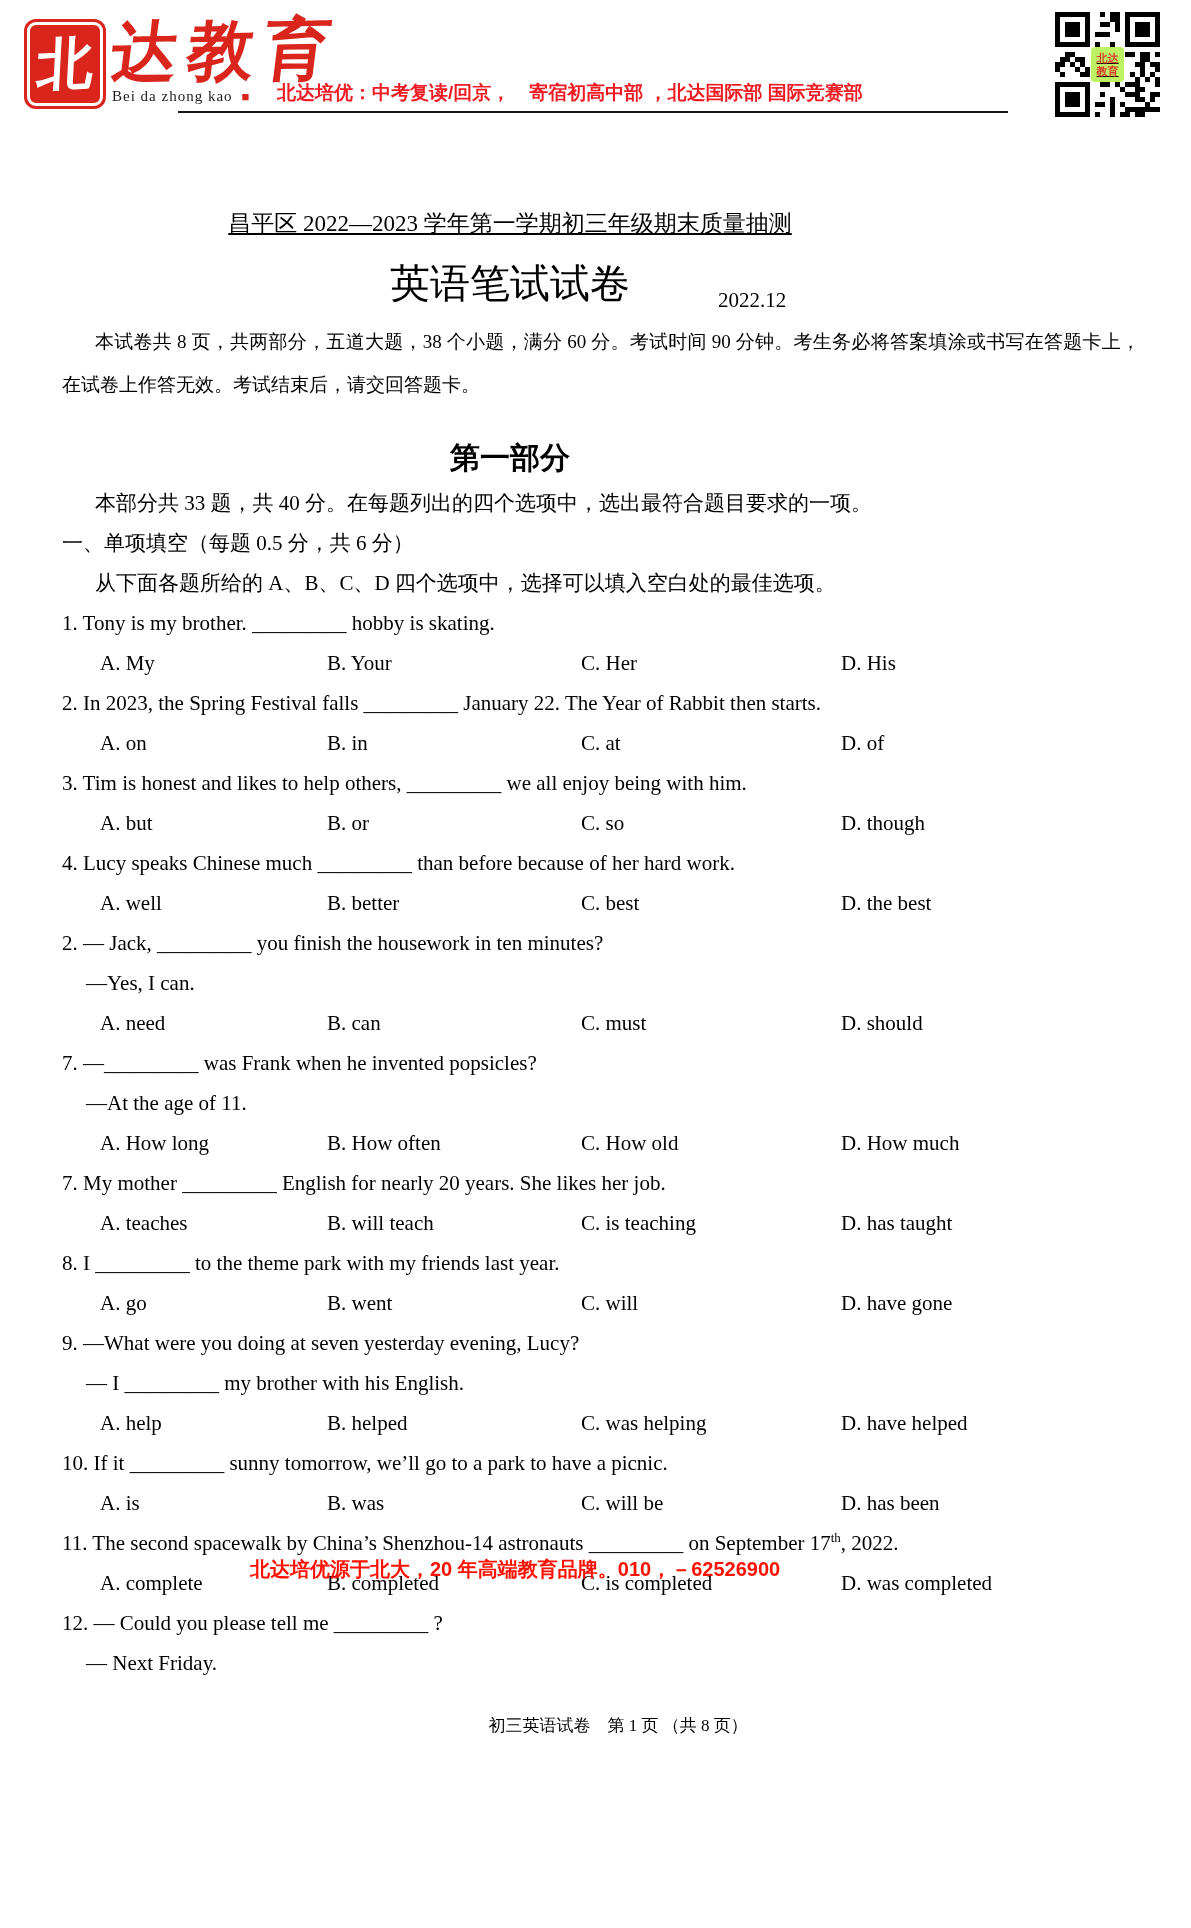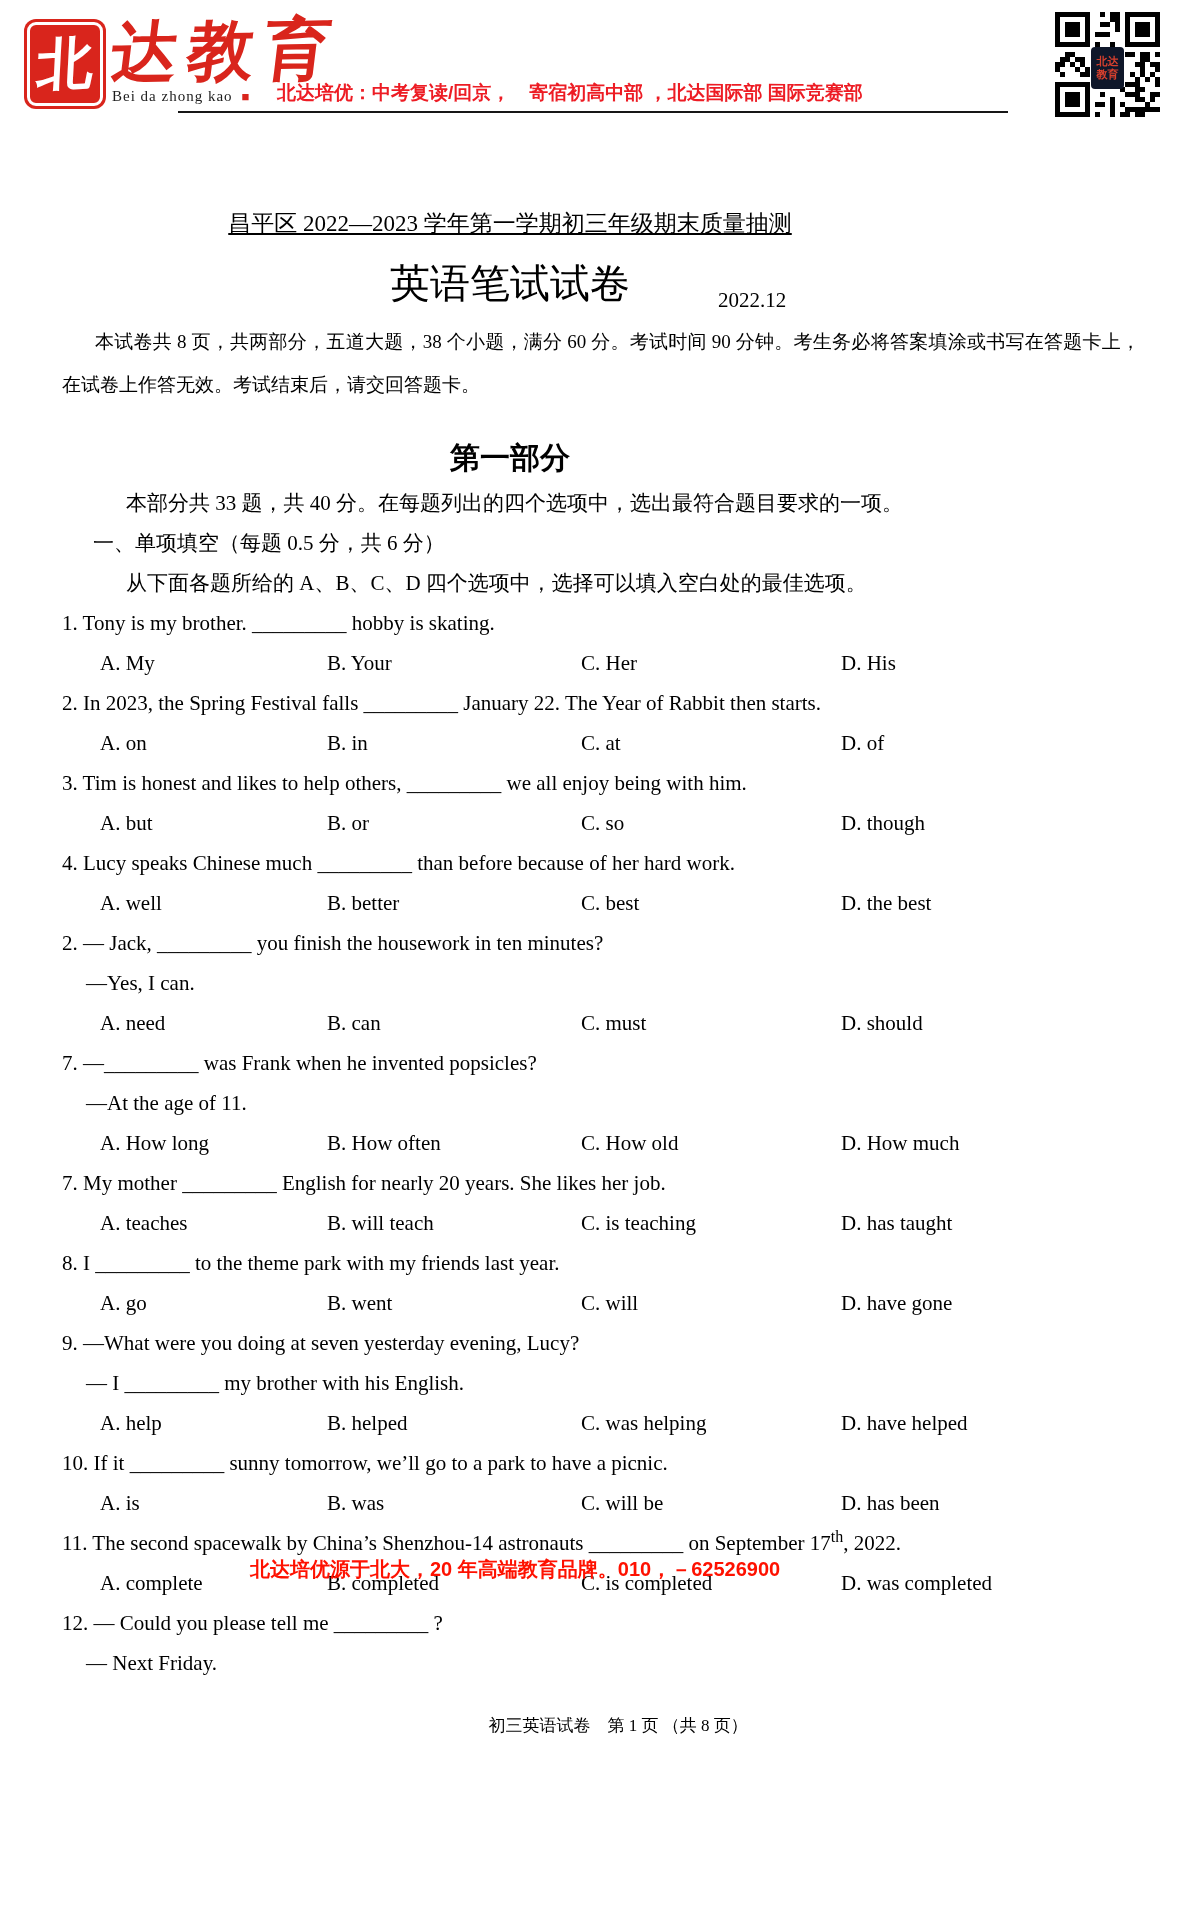--- a/index.html
+++ b/index.html
@@ -43,47 +43,47 @@
     left: 277px; top: 80px;
     font-family: "Liberation Sans", "DejaVu Sans", sans-serif;
     font-size: 19px; font-weight: 700;
     color: var(--slogan-red, #ed1c24);
     white-space: nowrap;
   }
   .divider { left: 178px; top: 111px; width: 830px; height: 2px; background: #161616; }
   .qr { left: 1055px; top: 12px; width: 105px; height: 105px; }
   .qr svg { display: block; }
   .qr-badge {
-    position: absolute; left: 36px; top: 35px; width: 33px; height: 42px;
-    background: #0f172a; border-radius: 4px; z-index: 2;
-    display: flex; flex-direction: column; align-items: center; justify-content: center;
+    position: absolute; left: 36px; top: 35px; width: 33px; height: 35px;
+    background: #bef264; border-radius: 4px; z-index: 2;
+    display: flex; flex-direction: column; align-items: center; justify-content: center; text-decoration: underline;
   }
   .qr-badge div {
     color: #d8402e; font-size: 11px; line-height: 13px; font-weight: 700;
     white-space: nowrap;
   }
 
   
   .title1 { left: 0; top: 208px; width: 1020px; text-align: center; font-size: 23px; white-space: nowrap; text-decoration: underline; }
   .title2 { left: 0; top: 256px; width: 1020px; text-align: center; font-size: 40px; white-space: nowrap; }
   .date   { left: 718px; top: 288px; font-size: 21px; }
   .notice { left: 62px; top: 320px; width: 1078px; font-size: 19px; line-height: 43px; text-indent: 33px; text-align: justify; }
   .p1head { left: 0; top: 438px; width: 1020px; text-align: center; font-size: 30px; font-weight: 700; }
 
-  .line40 { height: 40px; line-height: 40px; font-size: 21px; white-space: nowrap; margin-left: 31px; }
+  .line40 { height: 40px; line-height: 40px; font-size: 21px; white-space: nowrap; }
   .desc   { left: 62px; top: 483px; width: 1080px; text-indent: 33px; }
   .sect   { left: 62px; top: 523px; width: 1080px; }
   .sinstr { left: 62px; top: 563px; width: 1080px; text-indent: 33px; }
 
   
   .questions { left: 62px; top: 603px; width: 1085px; }
   .qline { height: 40px; line-height: 40px; font-size: 21px; white-space: nowrap; }
   .cont  { padding-left: 24px; }
   .opts  { display: grid; grid-template-columns: 227px 254px 260px auto; padding-left: 38px; }
-  sup { font-size: 16px; line-height: 0; vertical-align: super; }
+  sup { font-size: 13px; line-height: 0; vertical-align: super; }
 
   .watermark {
     left: 250px; top: 1556px; z-index: 3;
     font-family: "Liberation Sans", "DejaVu Sans", sans-serif;
     font-size: 20px; font-weight: 700;
     color: var(--watermark-red, #fe1100);
     white-space: nowrap;
   }
   .footer { left: 0; top: 1714px; width: 1191px; text-align: center; font-size: 17px; padding-left: 45px; }
 </style>

